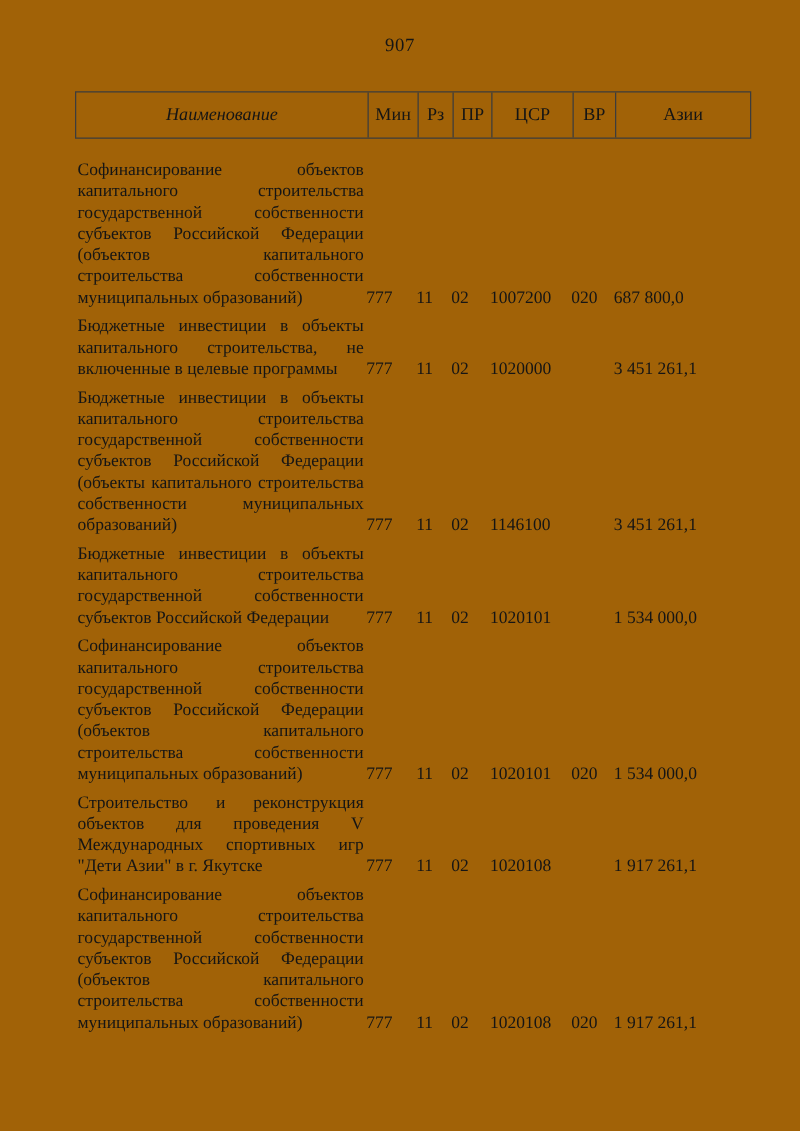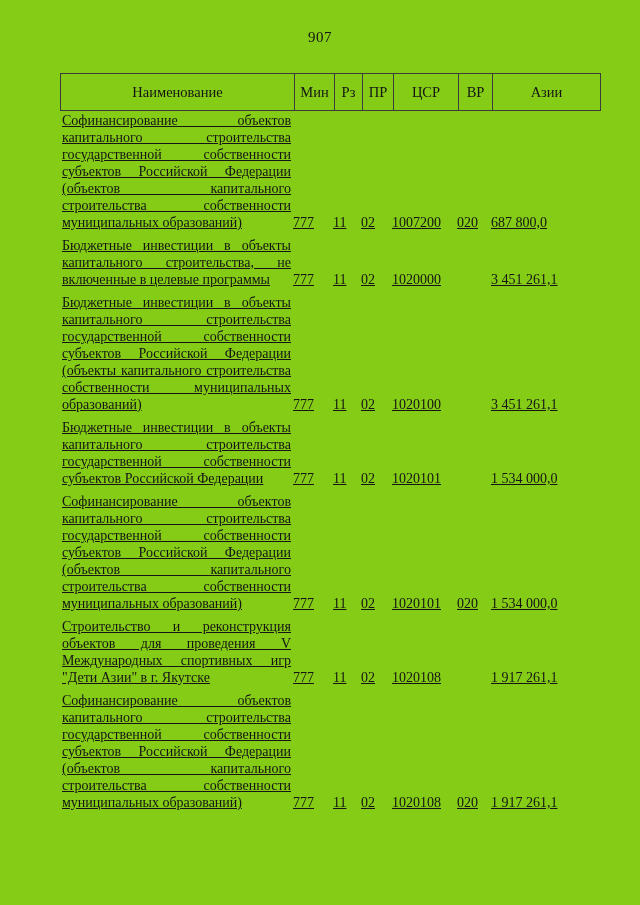--- a/index.html
+++ b/index.html
@@ -4,21 +4,21 @@
 <style>
   html, body {
     margin: 0;
     padding: 0;
     background: #ffffff;
   }
   .sheet {
     position: relative;
     width: 640px;
     height: 905px;
-    background: #84cc16;
+    background: #a16207;
     font-family: "Liberation Serif", serif;
     color: #151515;
     overflow: hidden;
   }
   .pageno {
     position: absolute;
     top: 29px;
     left: 0;
     width: 640px;
     text-align: center;
@@ -51,24 +51,24 @@
   .thead .hcell {
     display: flex;
     align-items: center;
     justify-content: center;
     border-left: 1px solid #3c3c3c;
     box-sizing: border-box;
     white-space: nowrap;
   }
   .thead .hcell:first-child {
     border-left: none;
+    font-style: italic;
   }
   .tbody {
-    margin-top: 1px;
-    text-decoration: underline;
+    margin-top: 17px;
   }
   .trow {
     display: grid;
     grid-template-columns: 233px 40px 28px 31px 65px 34px 109px;
     align-items: end;
     margin-bottom: 6px;
     font-size: 14px;
     line-height: 17px;
   }
   .cell-name {
@@ -127,21 +127,21 @@
         <div class="cell-num">1020000</div>
         <div class="cell-num"></div>
         <div class="cell-sum">3 451 261,1</div>
       </div>
 
       <div class="trow">
         <div class="cell-name">Бюджетные инвестиции в объекты капитального строительства государственной собственности субъектов Российской Федерации (объекты капитального строительства собственности муниципальных образований)</div>
         <div class="cell-num">777</div>
         <div class="cell-num">11</div>
         <div class="cell-num">02</div>
-        <div class="cell-num">1020100</div>
+        <div class="cell-num">1146100</div>
         <div class="cell-num"></div>
         <div class="cell-sum">3 451 261,1</div>
       </div>
 
       <div class="trow">
         <div class="cell-name">Бюджетные инвестиции в объекты капитального строительства государственной собственности субъектов Российской Федерации</div>
         <div class="cell-num">777</div>
         <div class="cell-num">11</div>
         <div class="cell-num">02</div>
         <div class="cell-num">1020101</div>

